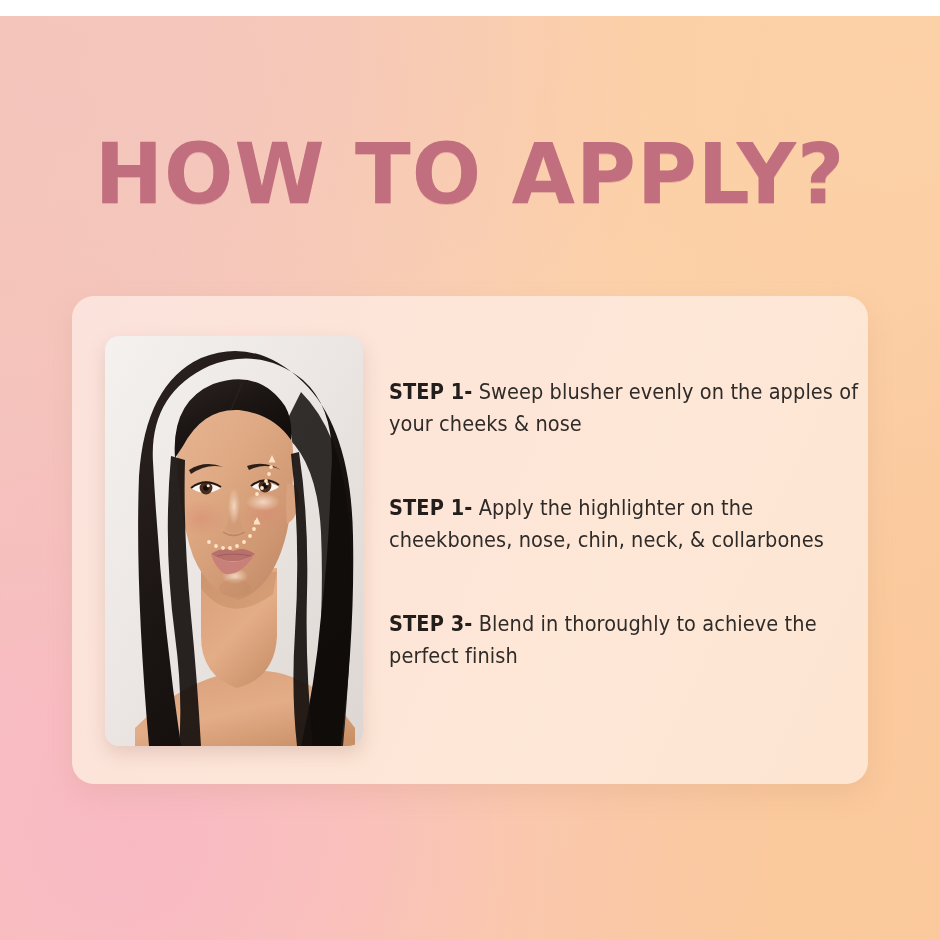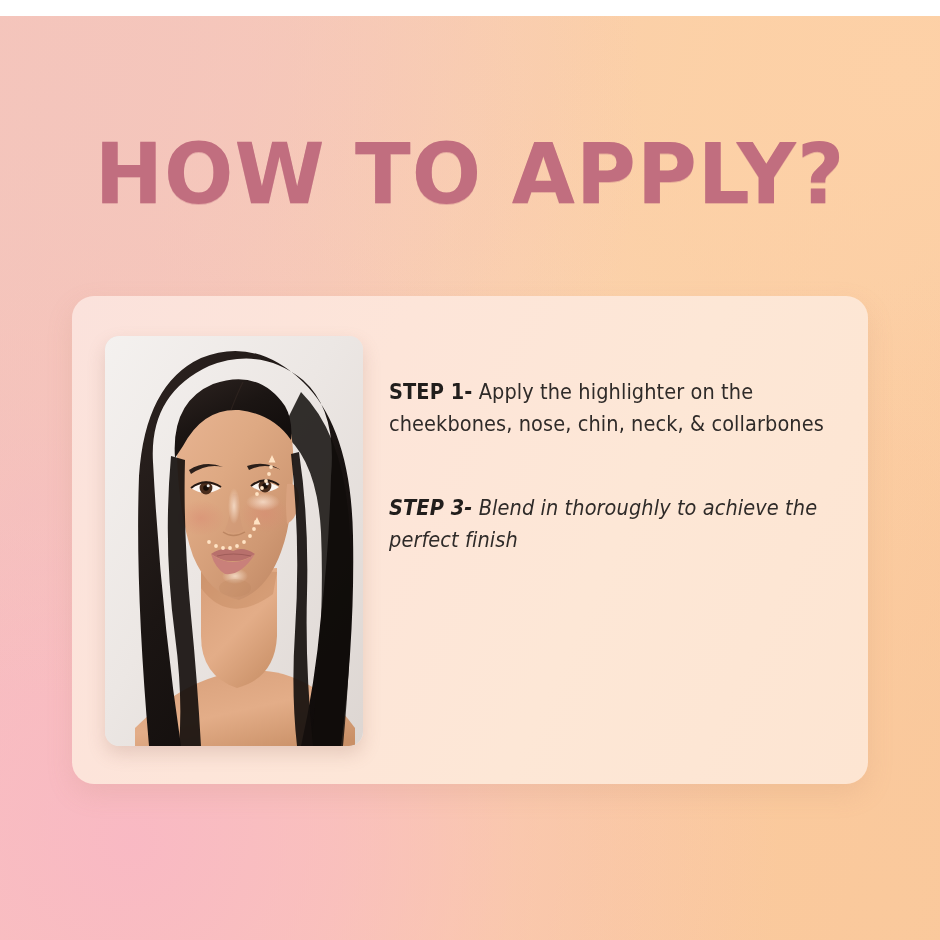--- a/index.html
+++ b/index.html
@@ -141,21 +141,21 @@
     width: 470px;
   }
   .step {
     margin-bottom: 52px;
     font-size: 21.5px;
     line-height: 32px;
     color: #2f2b29;
     font-family: "Liberation Sans Narrow", "DejaVu Sans Condensed", "Liberation Sans", sans-serif;
     letter-spacing: 0.1px;
   }
-  .step:last-child { margin-bottom: 0; font-style: italic; }
+  .step:last-child { margin-bottom: 0; }
   .step-label {
     font-weight: bold;
     color: #211e1c;
   }
   .step-text {
     font-weight: normal;
   }
 </style>
 </head>
 <body>
@@ -297,20 +297,24 @@
           <circle cx="149" cy="193" r="1.9"></circle>
           <circle cx="151" cy="186" r="1.9"></circle>
           <path d="M152 181 L148.5 188.5 L155.5 188.5 Z"></path>
         </g>
       </g>
     </svg>
   </div>
 
   <div class="steps">
 
+    <div class="step">
+      <span class="step-label">STEP 1-</span>
+      <span class="step-text">Sweep blusher evenly on the apples of your cheeks &amp; nose</span>
+    </div>
 
     <div class="step">
       <span class="step-label">STEP 1-</span>
       <span class="step-text">Apply the highlighter on the cheekbones, nose, chin, neck, &amp; collarbones</span>
     </div>
 
     <div class="step">
       <span class="step-label">STEP 3-</span>
       <span class="step-text">Blend in thoroughly to achieve the perfect finish</span>
     </div>

